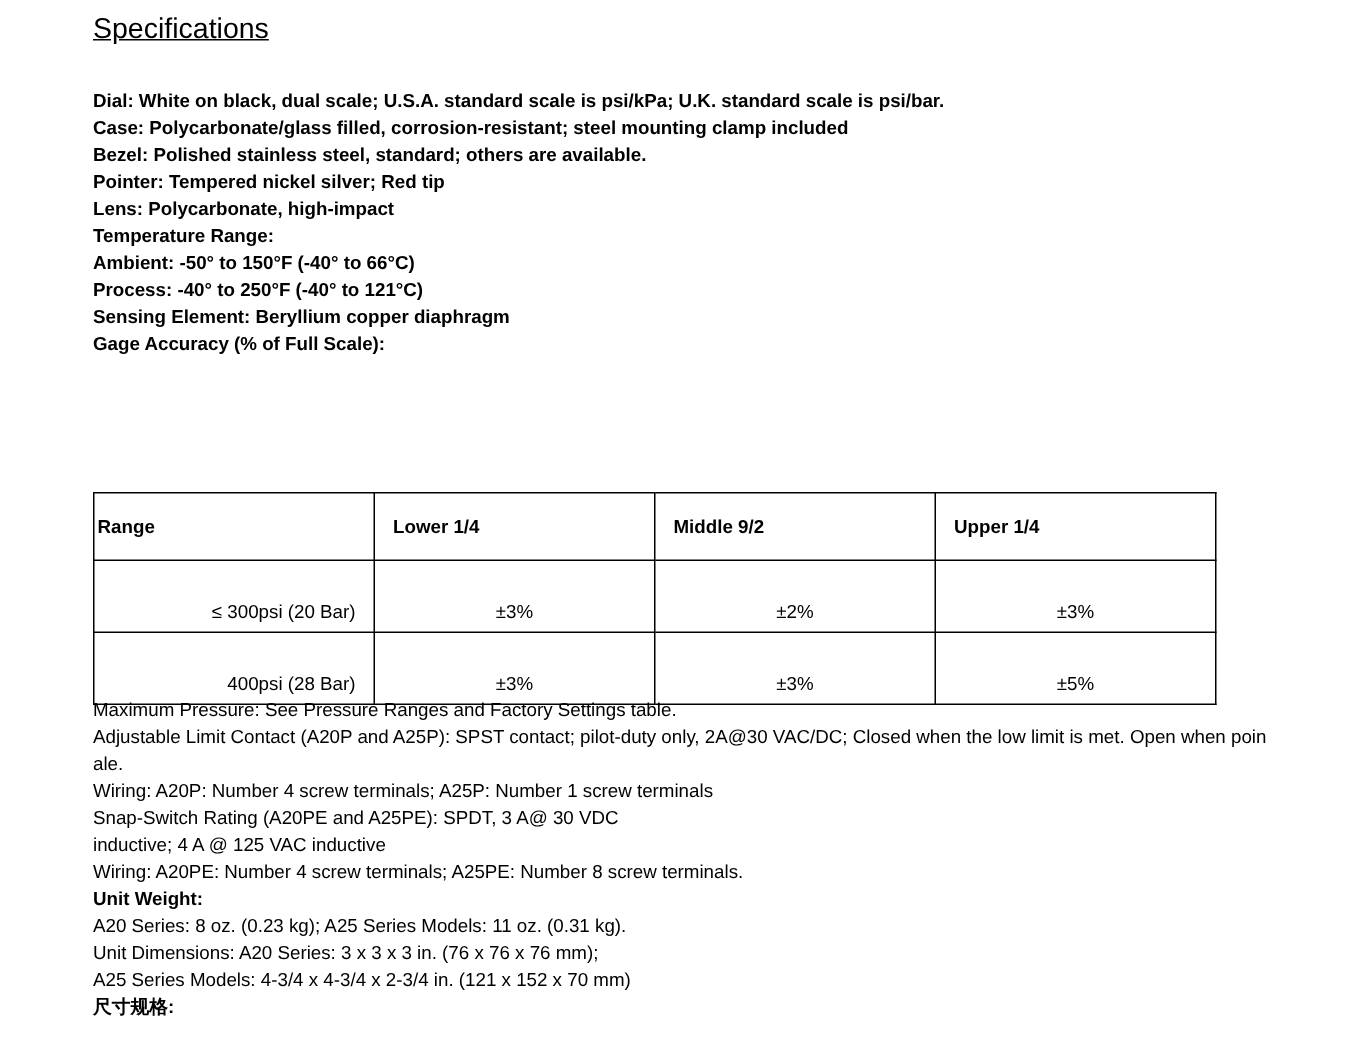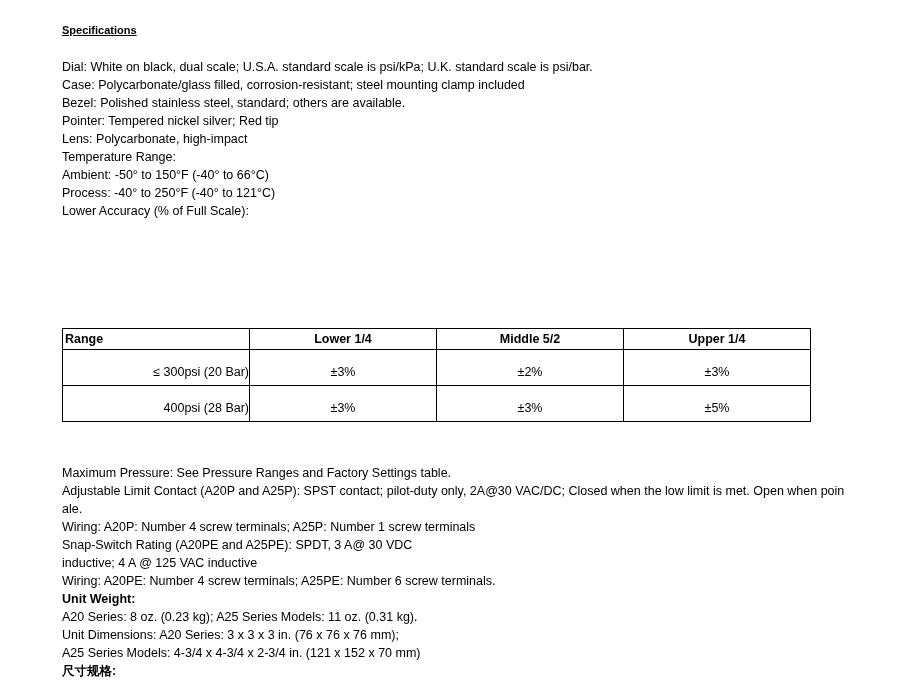--- a/index.html
+++ b/index.html
@@ -10,33 +10,34 @@
     overflow: hidden;
     background: #ffffff;
     color: #000000;
     font-family: "Liberation Sans", "DejaVu Sans", sans-serif;
     font-size: 12.5px;
     line-height: 18px;
   }
   .page-title {
     position: absolute;
     left: 62px;
-    top: 21px;
+    top: 11px;
     margin: 0;
-    font-size: 11px;
+    font-size: 19px;
     line-height: 18px;
-    font-weight: bold;
+    font-weight: normal;
     text-decoration: underline;
     white-space: pre;
   }
   .spec-block {
     position: absolute;
     left: 62px;
     top: 58px;
     width: 800px;
+    font-weight: bold;
   }
   .notes-block {
     position: absolute;
     left: 62px;
     top: 464px;
     width: 820px;
   }
   .line {
     height: 18px;
     white-space: pre;
@@ -48,27 +49,27 @@
     top: 328px;
     width: 749px;
     border-collapse: collapse;
     table-layout: fixed;
   }
   table.accuracy th,
   table.accuracy td {
     border: 1px solid #000000;
     font-size: 12.5px;
     line-height: 16px;
-    padding: 0;
+    padding: 12px;
     overflow: hidden;
   }
   table.accuracy thead th {
     height: 20px;
     font-weight: bold;
-    text-align: center;
+    text-align: left;
     vertical-align: middle;
   }
   table.accuracy thead th.range-col {
     text-align: left;
     padding-left: 2px;
   }
   table.accuracy tbody td {
     height: 30px;
     text-align: center;
     vertical-align: bottom;
@@ -88,29 +89,30 @@
 
   <section class="spec-block" id="spec-block">
       <div class="line">Dial: White on black, dual scale; U.S.A. standard scale is psi/kPa; U.K. standard scale is psi/bar.</div>
       <div class="line">Case: Polycarbonate/glass filled, corrosion-resistant; steel mounting clamp included</div>
       <div class="line">Bezel: Polished stainless steel, standard; others are available.</div>
       <div class="line">Pointer: Tempered nickel silver; Red tip</div>
       <div class="line">Lens: Polycarbonate, high-impact</div>
       <div class="line">Temperature Range:</div>
       <div class="line">Ambient: -50° to 150°F (-40° to 66°C)</div>
       <div class="line">Process: -40° to 250°F (-40° to 121°C)</div>
-      <div class="line">Lower Accuracy (% of Full Scale):</div>
+      <div class="line">Sensing Element: Beryllium copper diaphragm</div>
+      <div class="line">Gage Accuracy (% of Full Scale):</div>
     </section>
 
   <table class="accuracy">
     <thead>
       <tr id="accuracy-head">
           <th class="range-col" style="border-color: rgb(0, 0, 0);">Range</th>
           <th style="border-color: rgb(0, 0, 0);">Lower 1/4</th>
-          <th style="border-color: rgb(0, 0, 0);">Middle 5/2</th>
+          <th style="border-color: rgb(0, 0, 0);">Middle 9/2</th>
           <th style="border-color: rgb(0, 0, 0);">Upper 1/4</th>
         </tr>
     </thead>
     <tbody id="accuracy-body">
         <tr>
           <td class="range-cell" style="border-color: rgb(0, 0, 0);">≤ 300psi (20 Bar)</td>
           <td style="border-color: rgb(0, 0, 0);">±3%</td>
           <td style="border-color: rgb(0, 0, 0);">±2%</td>
           <td style="border-color: rgb(0, 0, 0);">±3%</td>
         </tr>
@@ -123,21 +125,21 @@
       </tbody>
   </table>
 
   <section class="notes-block" id="notes-block">
       <div class="line">Maximum Pressure: See Pressure Ranges and Factory Settings table.</div>
       <div class="line">Adjustable Limit Contact (A20P and A25P): SPST contact; pilot-duty only, 2A@30 VAC/DC; Closed when the low limit is met. Open when poin</div>
       <div class="line">ale.</div>
       <div class="line">Wiring: A20P: Number 4 screw terminals; A25P: Number 1 screw terminals</div>
       <div class="line">Snap-Switch Rating (A20PE and A25PE): SPDT, 3 A@ 30 VDC</div>
       <div class="line">inductive; 4 A @ 125 VAC inductive</div>
-      <div class="line">Wiring: A20PE: Number 4 screw terminals; A25PE: Number 6 screw terminals.</div>
+      <div class="line">Wiring: A20PE: Number 4 screw terminals; A25PE: Number 8 screw terminals.</div>
       <div class="line bold">Unit Weight:</div>
       <div class="line">A20 Series: 8 oz. (0.23 kg); A25 Series Models: 11 oz. (0.31 kg).</div>
       <div class="line">Unit Dimensions: A20 Series: 3 x 3 x 3 in. (76 x 76 x 76 mm);</div>
       <div class="line">A25 Series Models: 4-3/4 x 4-3/4 x 2-3/4 in. (121 x 152 x 70 mm)</div>
       <div class="line bold">尺寸规格:</div>
     </section>
 
 </main>
 
 </body></html>

